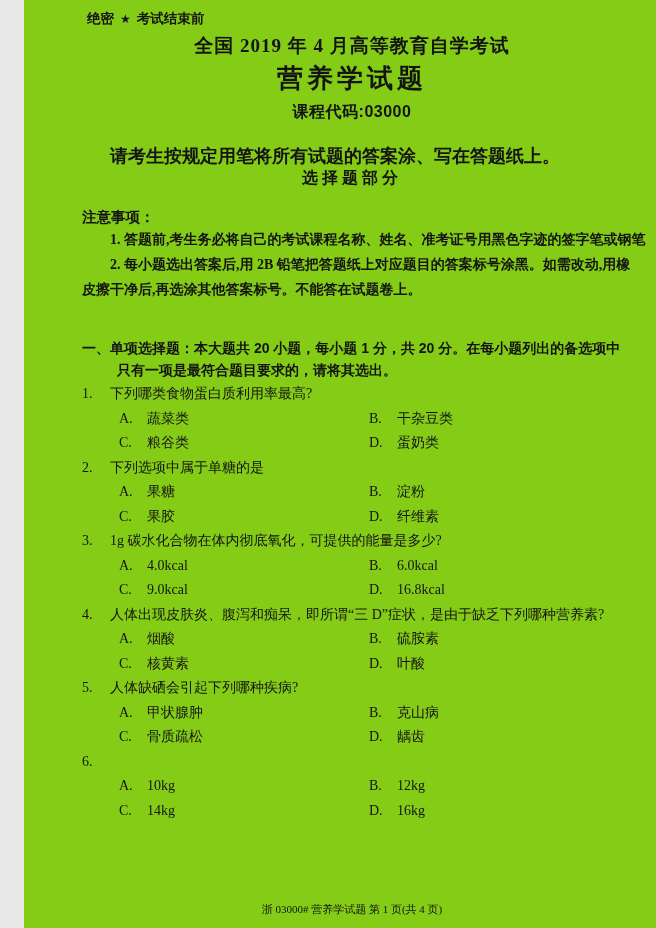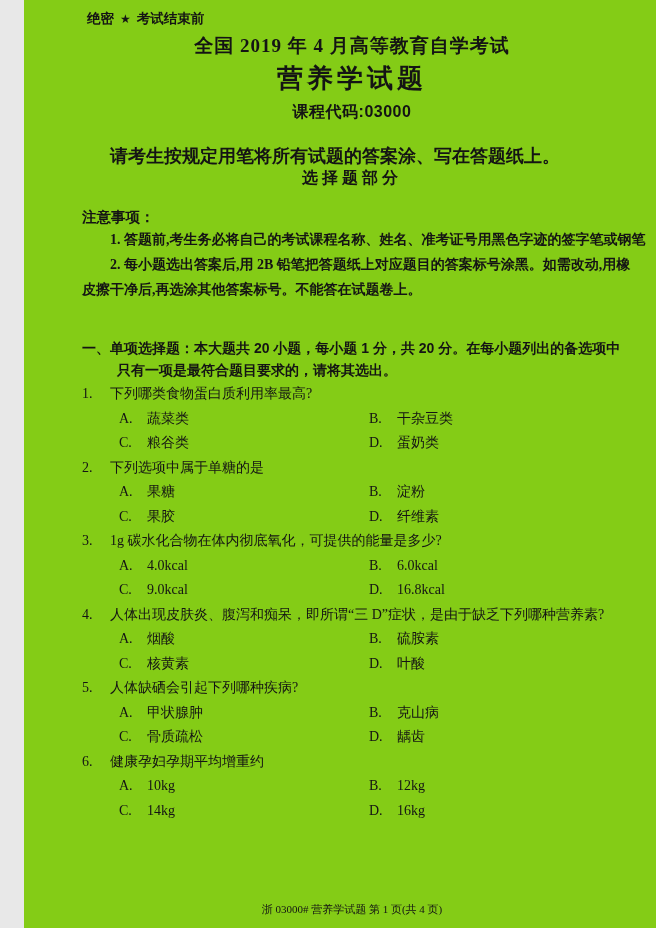--- a/index.html
+++ b/index.html
@@ -211,21 +211,20 @@
         <span class="opt">
             <span class="opt-letter">D.</span>
             <span>龋齿</span>
           </span>
       </div>
     </div>
 
     <div class="q">
       <div class="q-line">
         <span class="q-num">6.</span>
-        <span class="q-text">健康孕妇孕期平均增重约</span>
       </div>
       <div class="opt-row">
         <span class="opt">
             <span class="opt-letter">A.</span>
             <span>10kg</span>
           </span>
         <span class="opt">
             <span class="opt-letter">B.</span>
             <span>12kg</span>
           </span>

